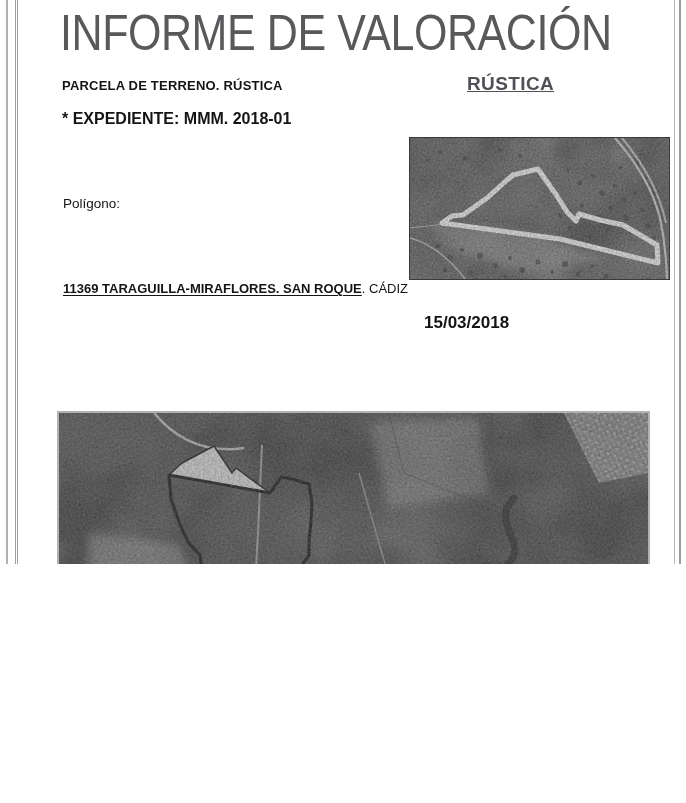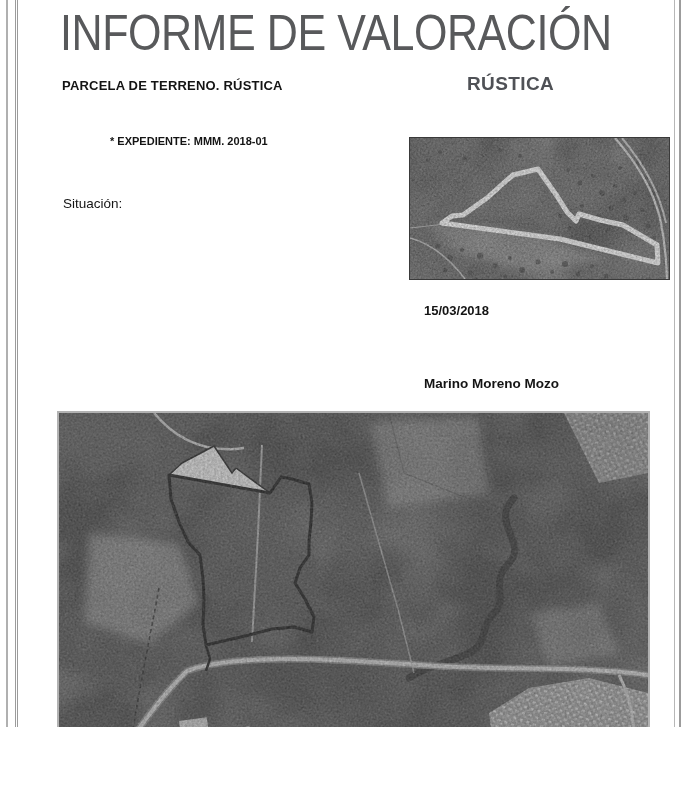--- a/index.html
+++ b/index.html
@@ -1,41 +1,41 @@
 <!DOCTYPE html>
 <html><head>
 <meta charset="utf-8">
 <style>
   html,body{margin:0;padding:0;background:#ffffff;}
   #page{
-    position:relative;width:686px;height:727px;background:#ffffff;overflow:hidden;
+    position:relative;width:686px;height:564px;background:#ffffff;overflow:hidden;
     font-family:"Liberation Sans","DejaVu Sans",sans-serif;color:#141414;
   }
   .vline{position:absolute;top:0;height:803px;}
   #vl-a{left:6px;width:2px;background:#b0b0b0;}
   #vl-b{left:15px;width:1px;background:#9c9c9c;}
   #vl-c{left:17px;width:1px;background:#9c9c9c;}
   #vr-a{left:674px;width:1px;background:#b7b7b7;}
   #vr-b{left:679px;width:2px;background:#9c9c9c;}
 
   #doc-title{
     position:absolute;left:60px;top:4px;margin:0;
     font-size:50px;font-weight:400;color:#58595b;white-space:nowrap;
     transform:scaleX(0.86);transform-origin:0 50%;letter-spacing:-0.5px;
   }
   .lbl{position:absolute;white-space:pre;}
   #doctype-left{left:62px;top:78px;font-size:13px;font-weight:700;letter-spacing:.2px;}
-  #doctype-right{left:467px;top:73px;font-size:19px;font-weight:700;color:#4f5156;letter-spacing:.4px;}
-  #expediente{left:62px;top:135px;font-size:11px;font-weight:700;margin-left:48px;}
+  #doctype-right{left:467px;top:73px;font-size:19px;font-weight:700;color:#4f5156;letter-spacing:.4px;text-decoration:underline;}
+  #expediente{left:62px;top:110px;font-size:16px;font-weight:700;}
   #situacion{left:63px;top:196px;font-size:13.5px;}
   #parcel-1{left:63px;top:232px;font-size:13px;font-weight:700;}
   #parcel-2{left:63px;top:249px;font-size:13px;}
   #address{left:63px;top:281px;font-size:13px;}
   #address .u{font-weight:700;text-decoration:underline;text-underline-offset:2px;}
-  #val-date{left:424px;top:303px;font-size:13px;font-weight:700;}
+  #val-date{left:424px;top:313px;font-size:17px;font-weight:700;}
   #author{left:424px;top:346px;font-size:13.5px;font-weight:700;line-height:15px;}
   #page-num{position:absolute;left:666px;top:781px;font-size:12.5px;color:#222;}
 
   #detail-photo{
     position:absolute;left:409px;top:137px;width:261px;height:143px;
     border:1px solid #3a3a3a;box-sizing:border-box;background:#9b9b9b;
   }
   #overview-map{
     position:absolute;left:57px;top:411px;width:593px;height:381px;
     border:2px solid #b2b2b2;box-sizing:border-box;background:#8f8f8f;
@@ -51,21 +51,22 @@
   <div class="vline" id="vl-b"></div>
   <div class="vline" id="vl-c"></div>
   <div class="vline" id="vr-a"></div>
   <div class="vline" id="vr-b"></div>
 
   <h1 id="doc-title">INFORME DE VALORACIÓN</h1>
   <div class="lbl" id="doctype-left">PARCELA DE TERRENO. RÚSTICA</div>
   <div class="lbl" id="doctype-right">RÚSTICA</div>
   <div class="lbl" id="expediente">* EXPEDIENTE: MMM. 2018-01</div>
 
-  <div class="lbl" id="situacion">Situación:</div>
+  <div class="lbl" id="situacion">Polígono:</div>
+  <div class="lbl" id="address"><span class="u">11369 TARAGUILLA-MIRAFLORES. SAN ROQUE</span><span>. CÁDIZ</span></div>
 
   <div id="detail-photo">
     <svg viewBox="0 0 259 141" preserveAspectRatio="none">
       <defs>
         <filter id="softA" x="-30%" y="-30%" width="160%" height="160%">
             <feGaussianBlur stdDeviation="4"></feGaussianBlur>
           </filter>
         <filter id="grainDarkA">
             <feTurbulence type="fractalNoise" baseFrequency="0.5" numOctaves="3" seed="7" stitchTiles="stitch"></feTurbulence>
             <feColorMatrix type="matrix" values="0 0 0 0 0  0 0 0 0 0  0 0 0 0 0  0.45 0.45 0.45 0 0"></feColorMatrix>
@@ -140,24 +141,20 @@
         <path d="M0,100 Q30,108 55,141" stroke-width="1.5" opacity="0.8"></path>
         <path d="M0,90 L35,86" stroke-width="1.2" opacity="0.7"></path>
       </g>
       <path d="M32,85 L42,78 L53,77 L77,60 L97,42 L103,37 L128,31 L147,58 L157,74 L166,83 L169,76 L190,82 L213,87 L247,107 L248,125 L150,101 Z" fill="none" stroke="#ffffff" stroke-width="5" stroke-linejoin="round"></path>
       <rect x="0" y="0" width="259" height="141" filter="url(#grainDarkA)" opacity="0.45"></rect>
       <rect x="0" y="0" width="259" height="141" filter="url(#grainLightA)" opacity="0.35"></rect>
     </svg>
   </div>
 
   <div class="lbl" id="val-date">15/03/2018</div>
-  <div class="lbl" id="author">
-    <div>Marino Moreno Mozo</div>
-    <div>Arquitecto Técnico</div>
-  </div>
 
   <div id="overview-map">
     <svg viewBox="0 0 589 377" preserveAspectRatio="none">
       <defs>
         <filter id="softB" x="-30%" y="-30%" width="160%" height="160%">
             <feGaussianBlur stdDeviation="5"></feGaussianBlur>
           </filter>
         <filter id="grainDarkB">
             <feTurbulence type="fractalNoise" baseFrequency="0.45" numOctaves="3" seed="13" stitchTiles="stitch"></feTurbulence>
             <feColorMatrix type="matrix" values="0 0 0 0 0  0 0 0 0 0  0 0 0 0 0  0.45 0.45 0.45 0 0"></feColorMatrix>

